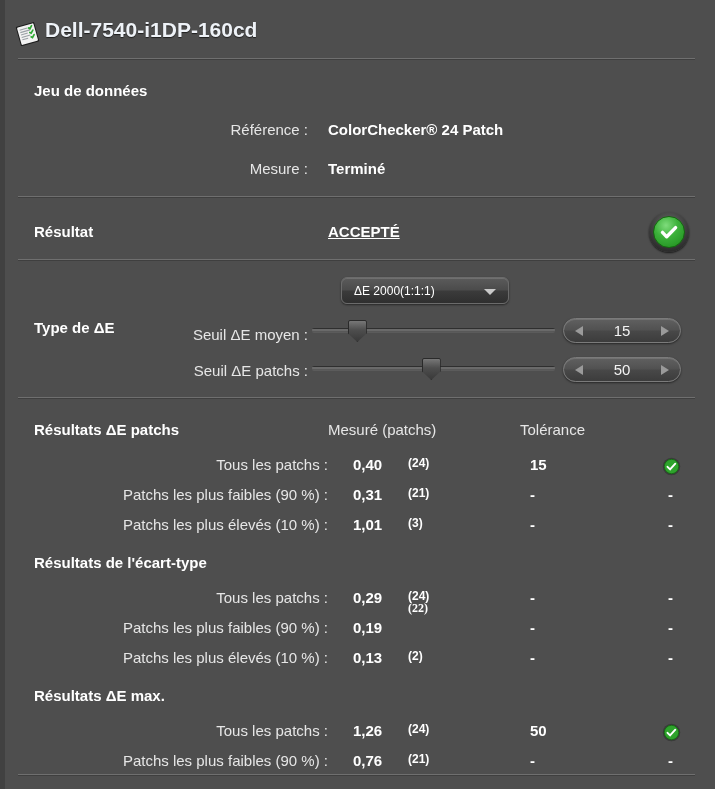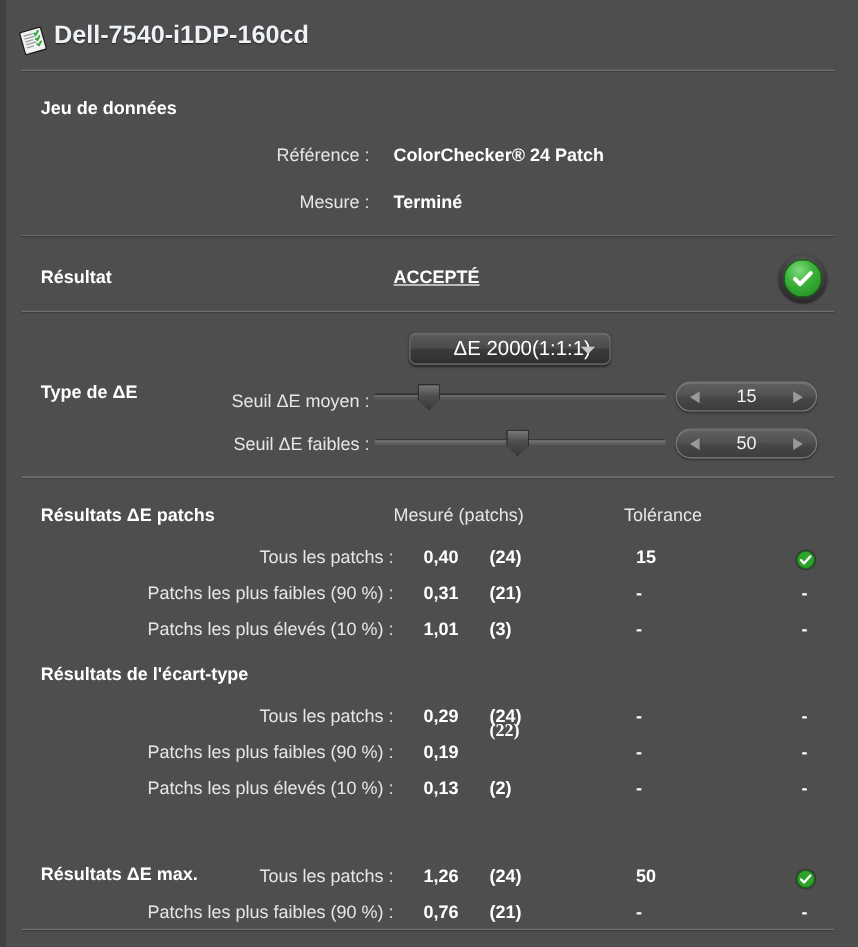--- a/index.html
+++ b/index.html
@@ -116,24 +116,23 @@
     border-radius: 6px;
     background: linear-gradient(to bottom, #5b5b5b 0%, #4b4b4b 48%, #3b3b3b 52%, #2f2f2f 100%);
     border: 1px solid #6b6b6b;
     box-shadow: inset 0 1px 0 rgba(255,255,255,.13), 0 1px 2px rgba(0,0,0,.5);
     box-sizing: border-box;
     display: flex;
     align-items: center;
     padding-left: 12px;
   }
   .combo-text {
-    font-size: 17px;
-    color: #ffffff;
-    white-space: nowrap;
-    margin-left: 24px;
+    font-size: 12px;
+    color: #ffffff;
+    white-space: nowrap;
   }
   .combo-arrow {
     position: absolute;
     right: 12px; top: 11px;
     width: 0; height: 0;
     border-left: 6px solid transparent;
     border-right: 6px solid transparent;
     border-top: 6px solid #c9c9c9;
   }
 
@@ -207,21 +206,21 @@
     left: 328px;
     font-size: 15px;
     font-weight: bold;
     color: #ffffff;
     white-space: nowrap;
     margin-left: 25px;
   }
   .cell-patches {
     position: absolute;
     left: 408px;
-    font-size: 15px;
+    font-size: 12px;
     font-weight: bold;
     color: #ffffff;
     white-space: nowrap;
   }
   .cell-tol {
     position: absolute;
     left: 530px;
     font-size: 15px;
     font-weight: bold;
     color: #ffffff;
@@ -304,21 +303,21 @@
   <div class="slider" style="left:312px; top:318px; width:243px;">
     <div class="slider-track"></div>
     <div class="slider-handle" id="mean-handle" style="left: 35.84px;"></div>
   </div>
   <div class="stepper" style="left:563px; top:318px; width:118px;">
     <span class="arrow-left"></span>
     <span class="stepper-val">15</span>
     <span class="arrow-right"></span>
   </div>
 
-  <div class="rlabel" style="top:362px;">Seuil ΔE faibles :</div>
+  <div class="rlabel" style="top:362px;">Seuil ΔE patchs :</div>
   <div class="slider" style="left:312px; top:356px; width:243px;">
     <div class="slider-track"></div>
     <div class="slider-handle" id="max-handle" style="left: 109.76px;"></div>
   </div>
   <div class="stepper" style="left:563px; top:357px; width:118px;">
     <span class="arrow-left"></span>
     <span class="stepper-val">50</span>
     <span class="arrow-right"></span>
   </div>
 
@@ -356,21 +355,21 @@
       <div class="row-label" style="top: 619px;">Patchs les plus faibles (90 %) :</div>
       <div class="cell-measured" style="top: 619px;">0,19</div>
       <div class="cell-patches" style="top: 601px; font-family: Liberation Serif, serif;">(22)</div>
       <div class="cell-tol" style="top: 619px;">-</div>
       <div class="cell-status-dash" style="top: 619px;">-</div>
       <div class="row-label" style="top: 649px;">Patchs les plus élevés (10 %) :</div>
       <div class="cell-measured" style="top: 649px;">0,13</div>
       <div class="cell-patches" style="top: 649px;">(2)</div>
       <div class="cell-tol" style="top: 649px;">-</div>
       <div class="cell-status-dash" style="top: 649px;">-</div>
-      <div class="sec-head" style="left: 34px; top: 687px; margin-top: 33px;">Résultats ΔE max.</div>
+      <div class="sec-head" style="left: 34px; top: 687px;">Résultats ΔE max.</div>
       <div class="row-label" style="top: 722px;">Tous les patchs :</div>
       <div class="cell-measured" style="top: 722px;">1,26</div>
       <div class="cell-patches" style="top: 722px;">(24)</div>
       <div class="cell-tol" style="top: 722px;">50</div>
       <div class="mini-badge" style="position: absolute; left: 662px; top: 723px;"><svg viewBox="0 0 20 20" width="19" height="19">
           <circle cx="10" cy="10" r="9.2" fill="#3a3a3a"></circle>
           <circle cx="10" cy="10" r="7.6" fill="#2ea32c" stroke="#166b14" stroke-width="1"></circle>
           <path d="M5.8 10.3l2.7 2.8 5.5-6.1" stroke="#ffffff" stroke-width="2" fill="none" stroke-linecap="round" stroke-linejoin="round"></path>
         </svg></div>
       <div class="row-label" style="top: 752px;">Patchs les plus faibles (90 %) :</div>

